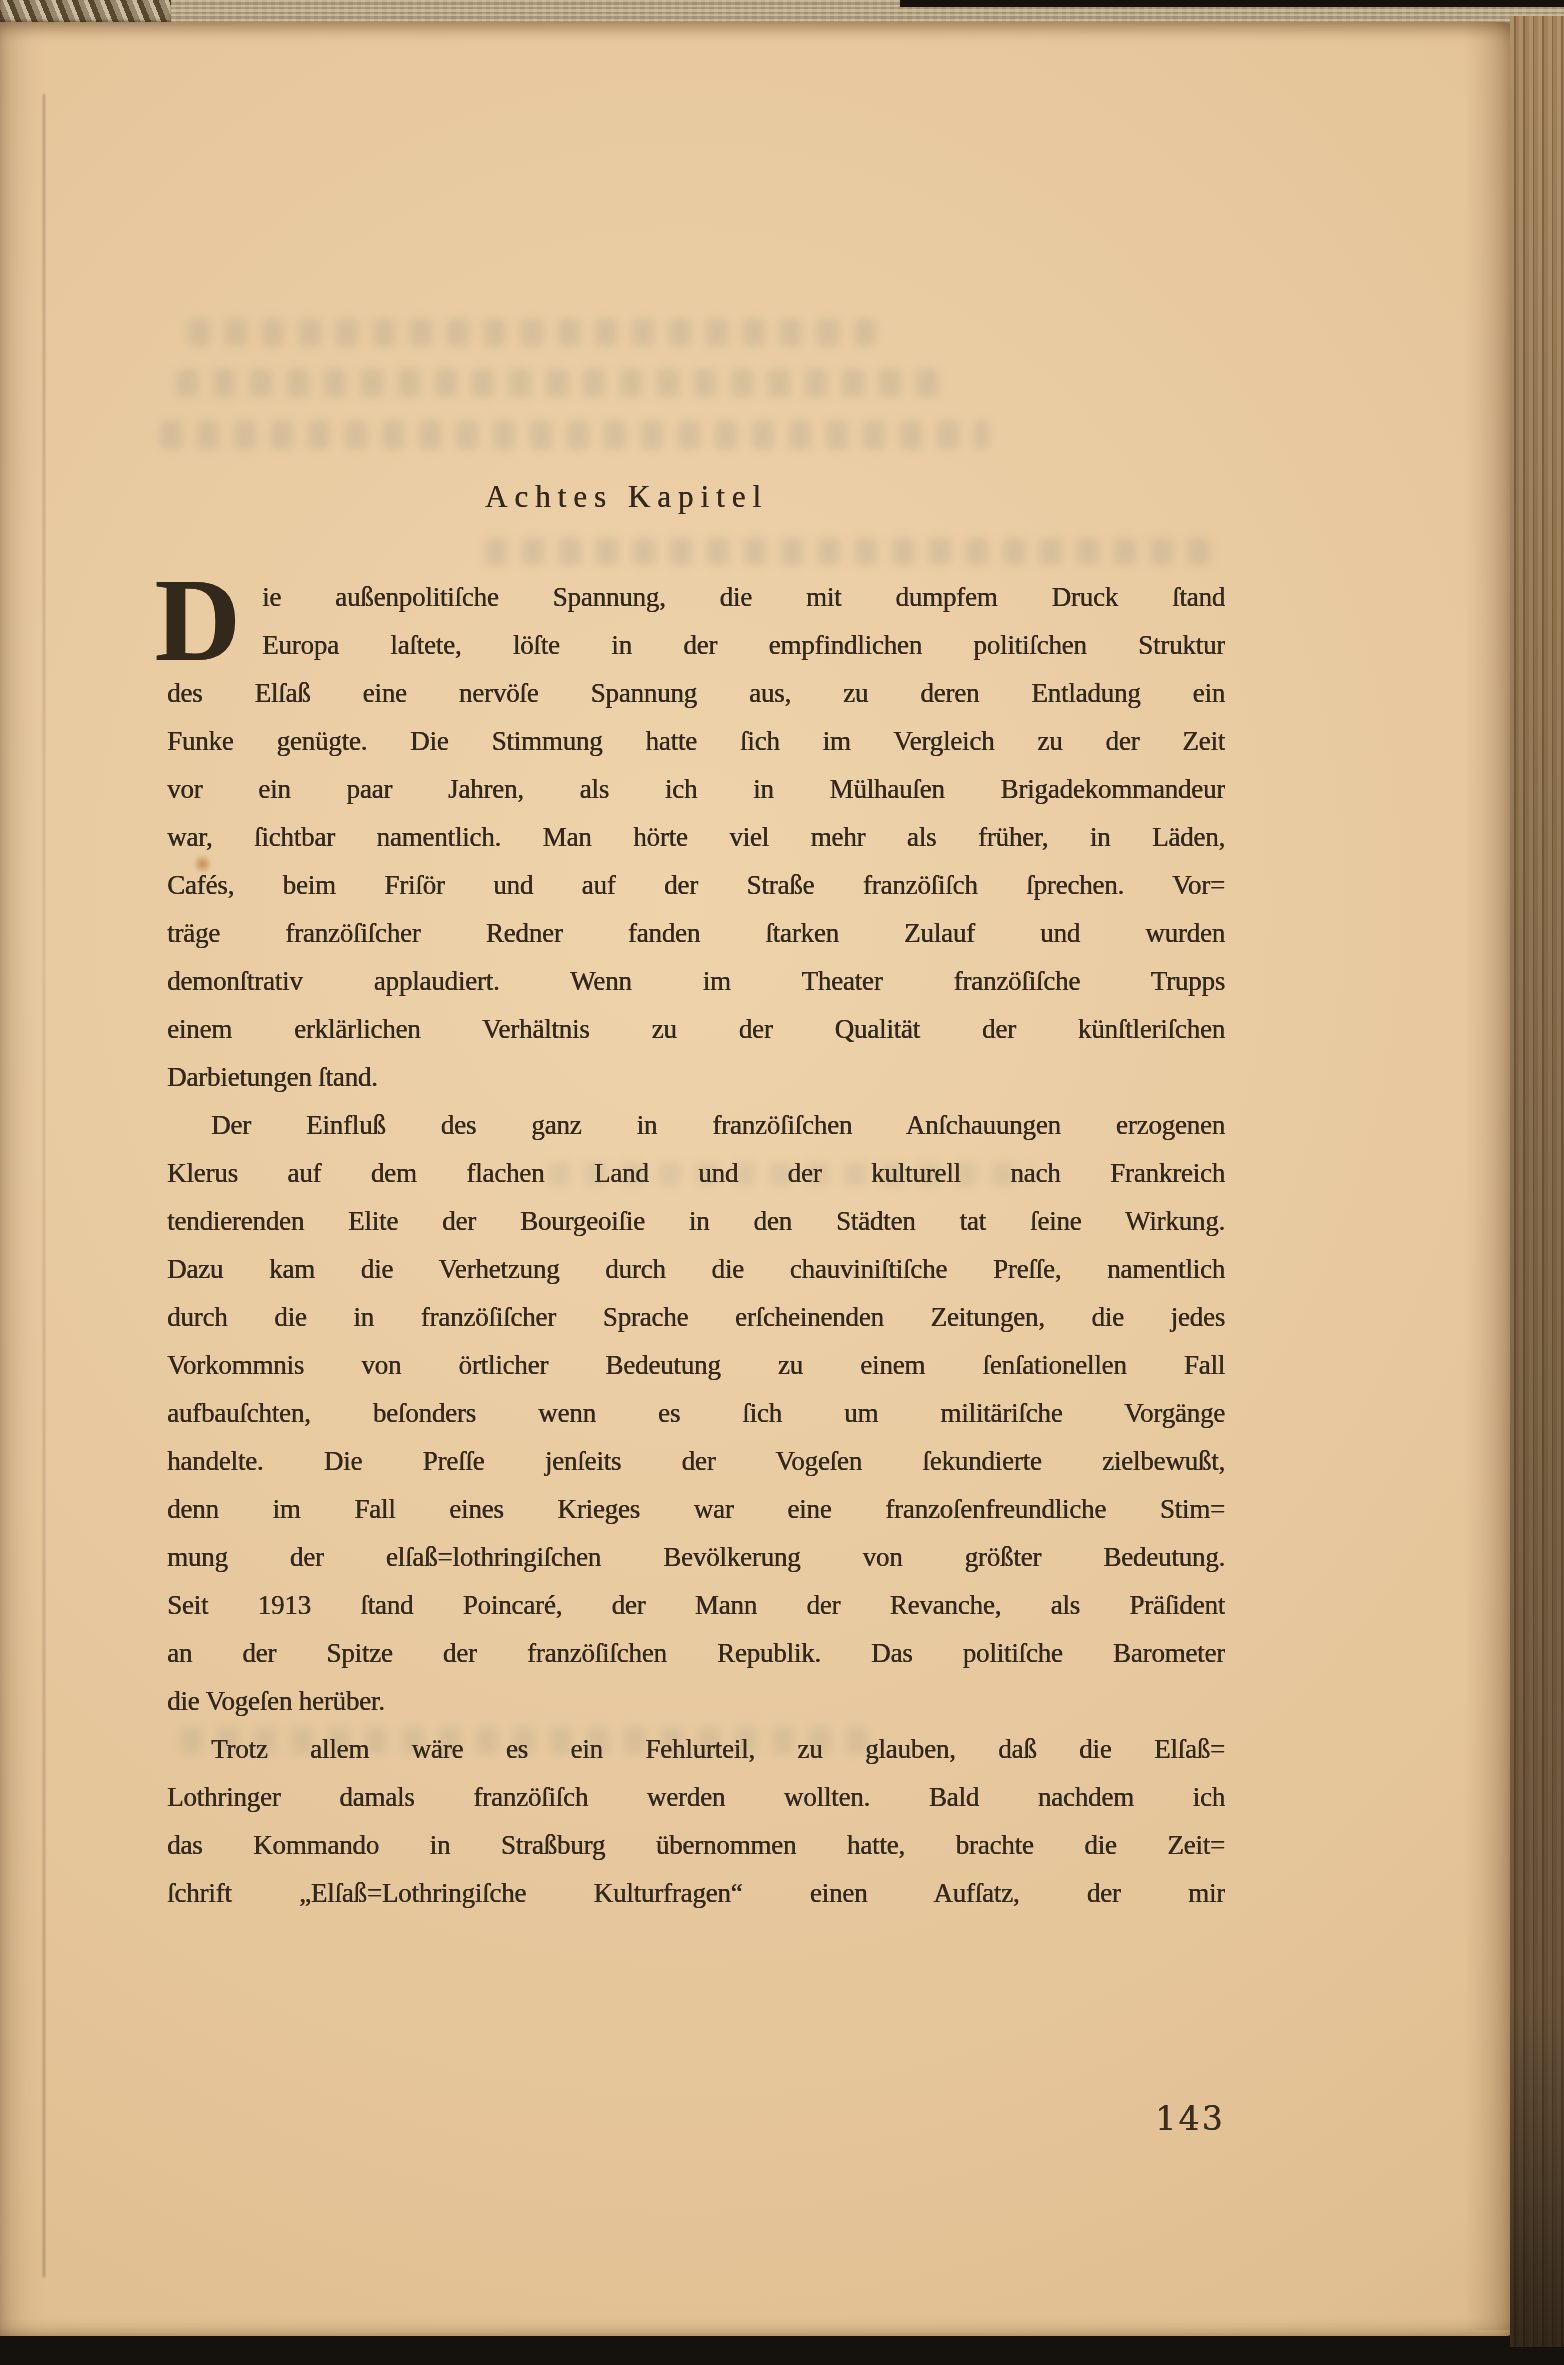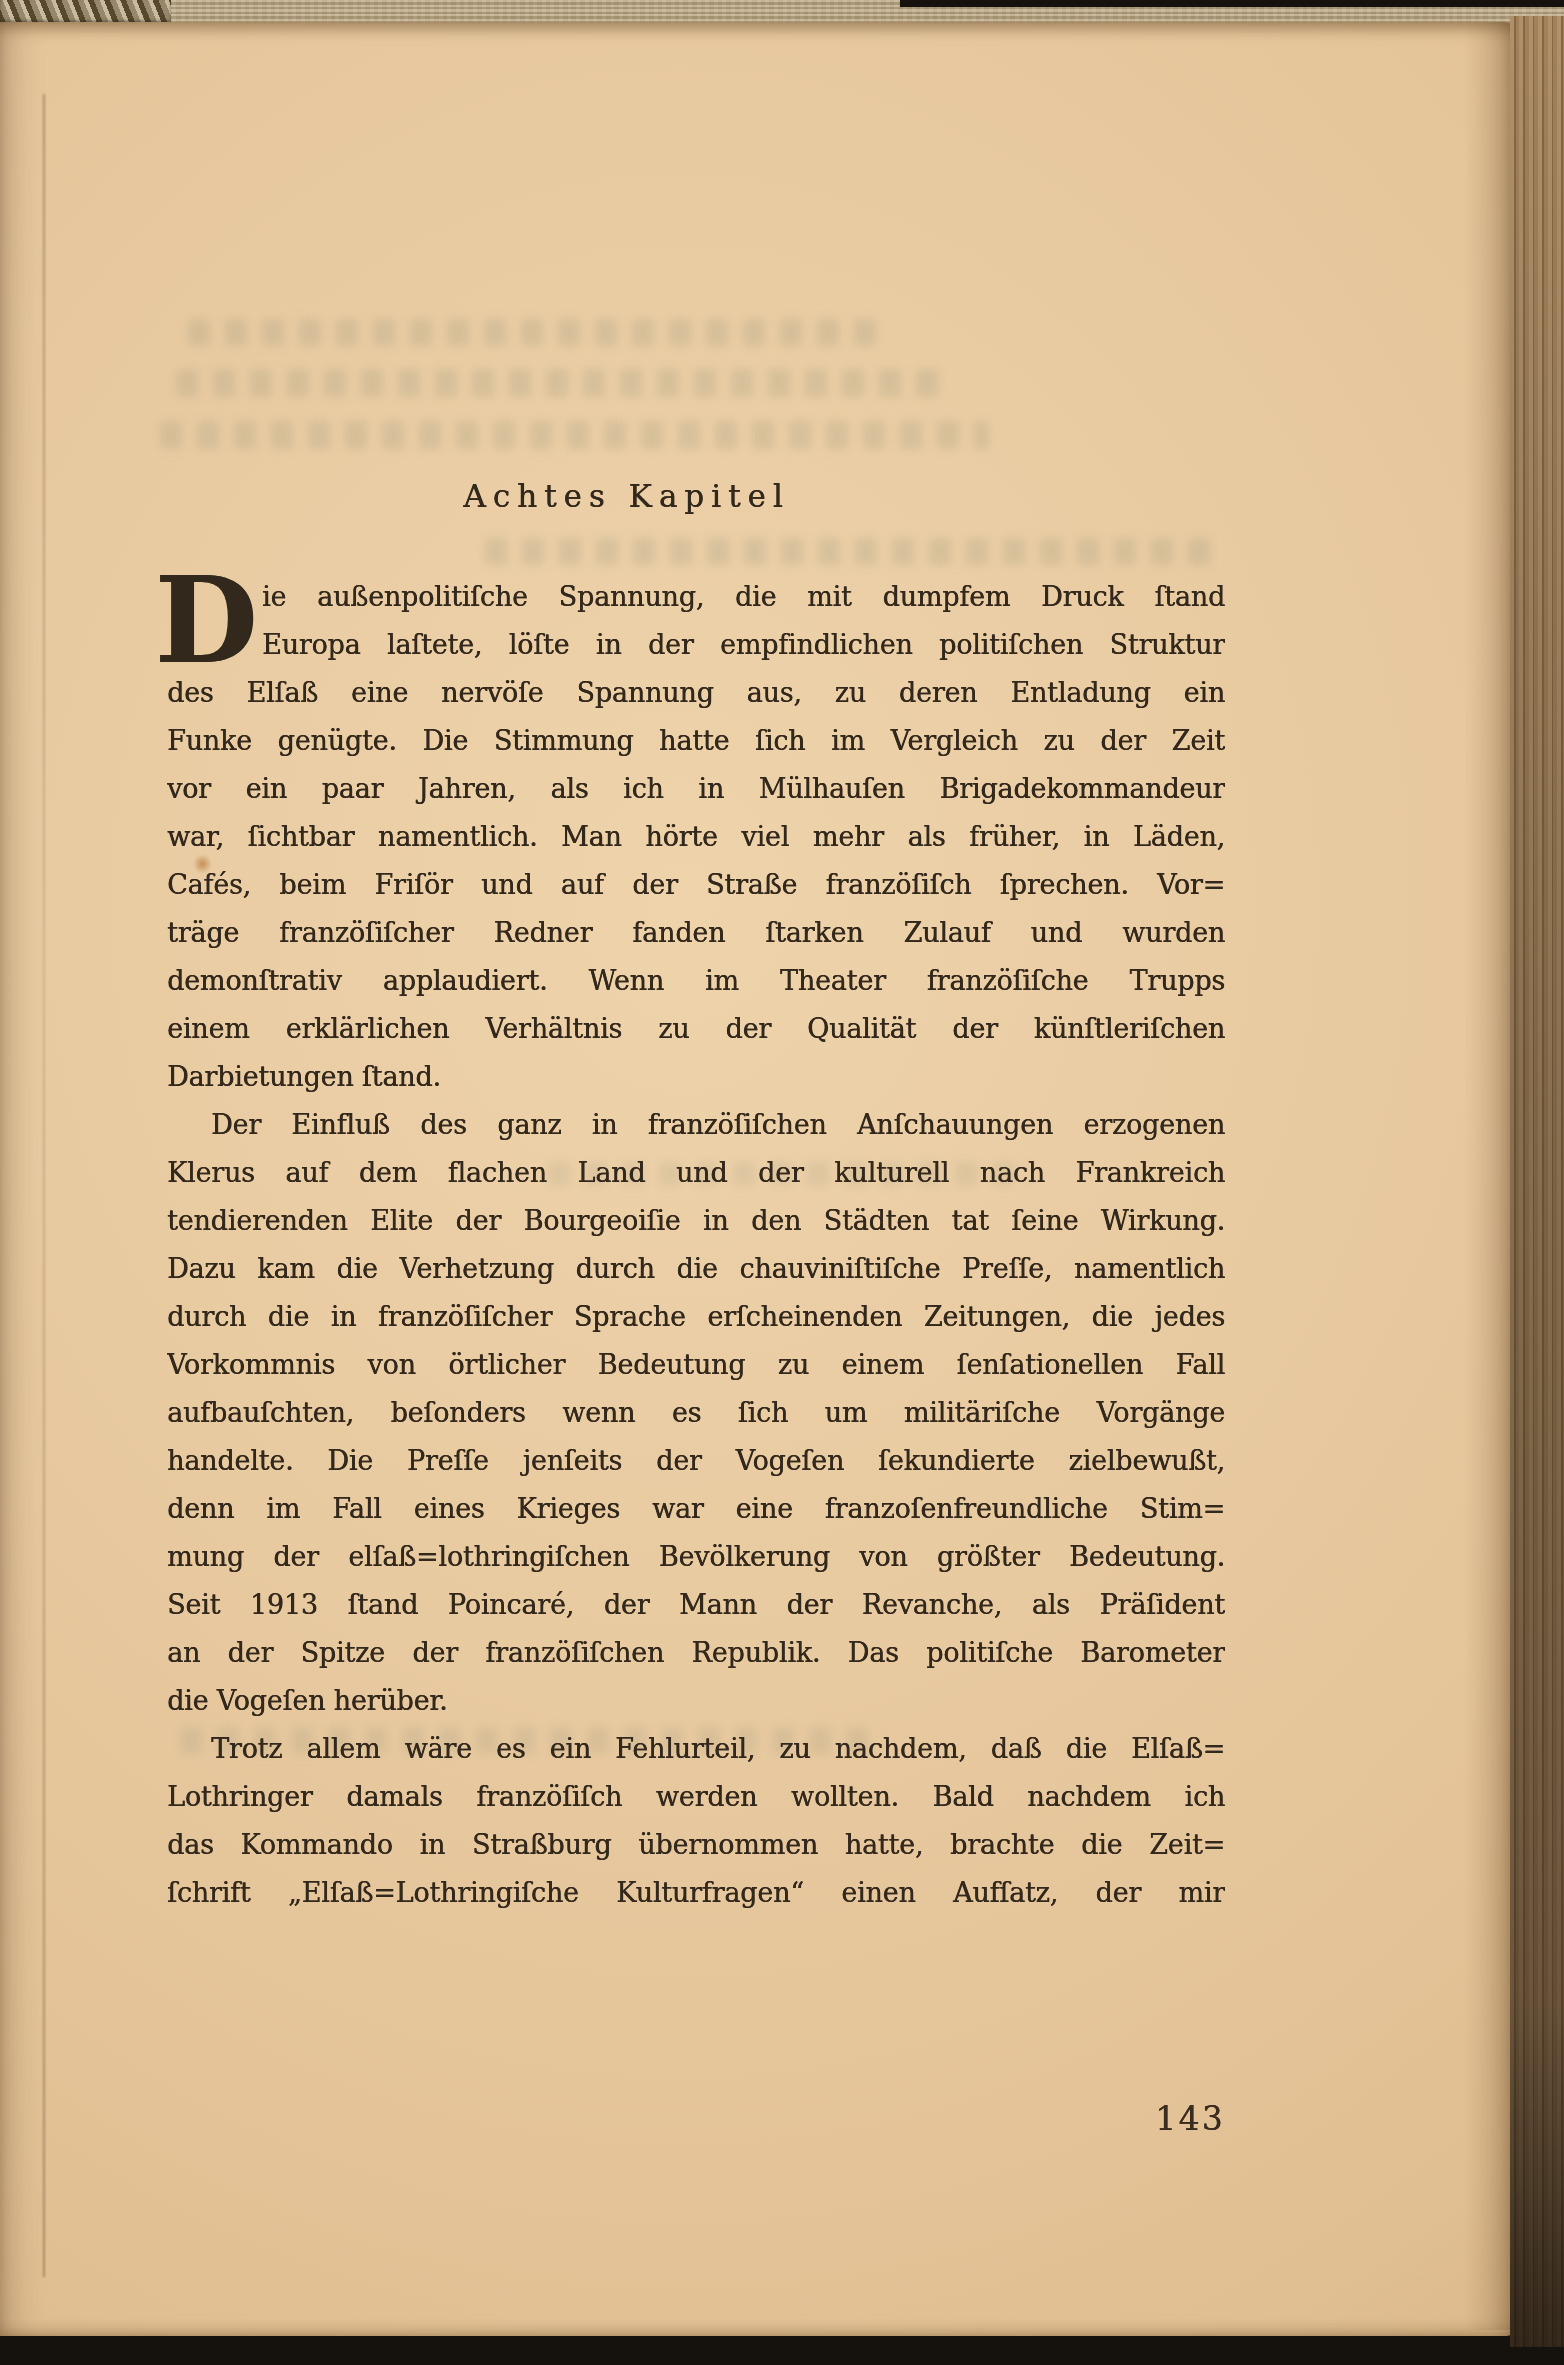--- a/index.html
+++ b/index.html
@@ -55,21 +55,21 @@
     position:absolute;border-radius:4.7px;
     background:repeating-linear-gradient(90deg, rgba(118,128,108,.85) 0 22px, rgba(118,128,108,0) 22px 37px);
     filter:blur(4.7px);opacity:.20;
   }
   .stain{
     position:absolute;left:194px;top:831px;width:17px;height:22px;border-radius:50%;
     background:radial-gradient(circle, rgba(176,106,40,.85), rgba(176,106,40,0) 70%);
     filter:blur(0.8px);opacity:.75;
   }
   
-  .ink{ color:#33281c; text-shadow:0.4px 0 0 #33281c; }
+  .ink{ color:#33281c; text-shadow:0.4px 0 0 #33281c;font-family:Liberation Serif, serif; }
   .heading{
     position:absolute;left:167px;top:472px;width:919px;height:49px;
     font-size:31px;line-height:49px;letter-spacing:7px;text-align:center;
   }
   .body-text{
     position:absolute;left:167px;top:573px;width:1058px;
     font-size:27px;letter-spacing:-0.2px;
   }
   .paragraph{position:relative;}
   .line{
@@ -138,21 +138,21 @@
       <div class="line">Vorkommnis von örtlicher Bedeutung zu einem ſenſationellen Fall</div>
       <div class="line">aufbauſchten, beſonders wenn es ſich um militäriſche Vorgänge</div>
       <div class="line">handelte. Die Preſſe jenſeits der Vogeſen ſekundierte zielbewußt,</div>
       <div class="line">denn im Fall eines Krieges war eine franzoſenfreundliche Stim=</div>
       <div class="line">mung der elſaß=lothringiſchen Bevölkerung von größter Bedeutung.</div>
       <div class="line">Seit 1913 ſtand Poincaré, der Mann der Revanche, als Präſident</div>
       <div class="line">an der Spitze der franzöſiſchen Republik. Das politiſche Barometer</div>
       <div class="line short">die Vogeſen herüber.</div>
     </div>
     <div class="paragraph">
-      <div class="line indent">Trotz allem wäre es ein Fehlurteil, zu nachdem, daß die Elſaß=</div>
+      <div class="line indent">Trotz allem wäre es ein Fehlurteil, zu glauben, daß die Elſaß=</div>
       <div class="line">Lothringer damals franzöſiſch werden wollten. Bald nachdem ich</div>
       <div class="line">das Kommando in Straßburg übernommen hatte, brachte die Zeit=</div>
       <div class="line">ſchrift „Elſaß=Lothringiſche Kulturfragen“ einen Aufſatz, der mir</div>
     </div>
   </div>
 
 <div class="page-number">143</div>
 
 
 </body></html>

